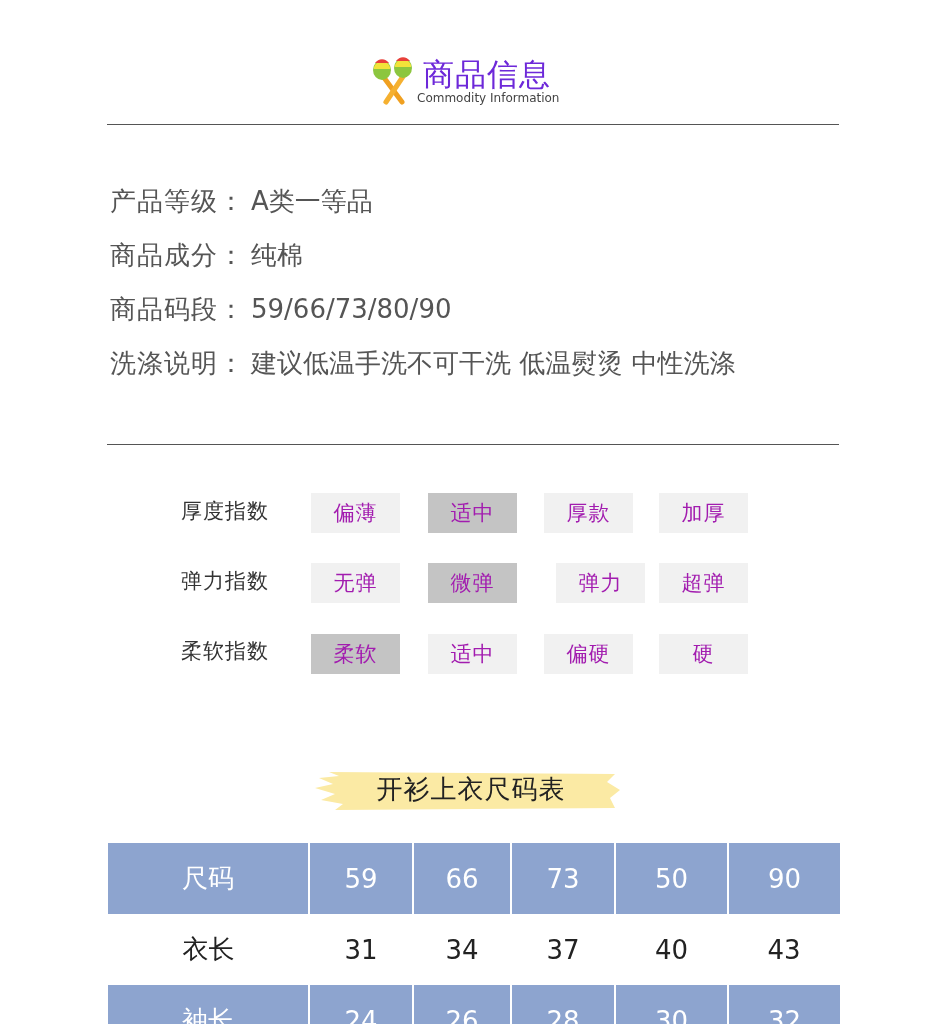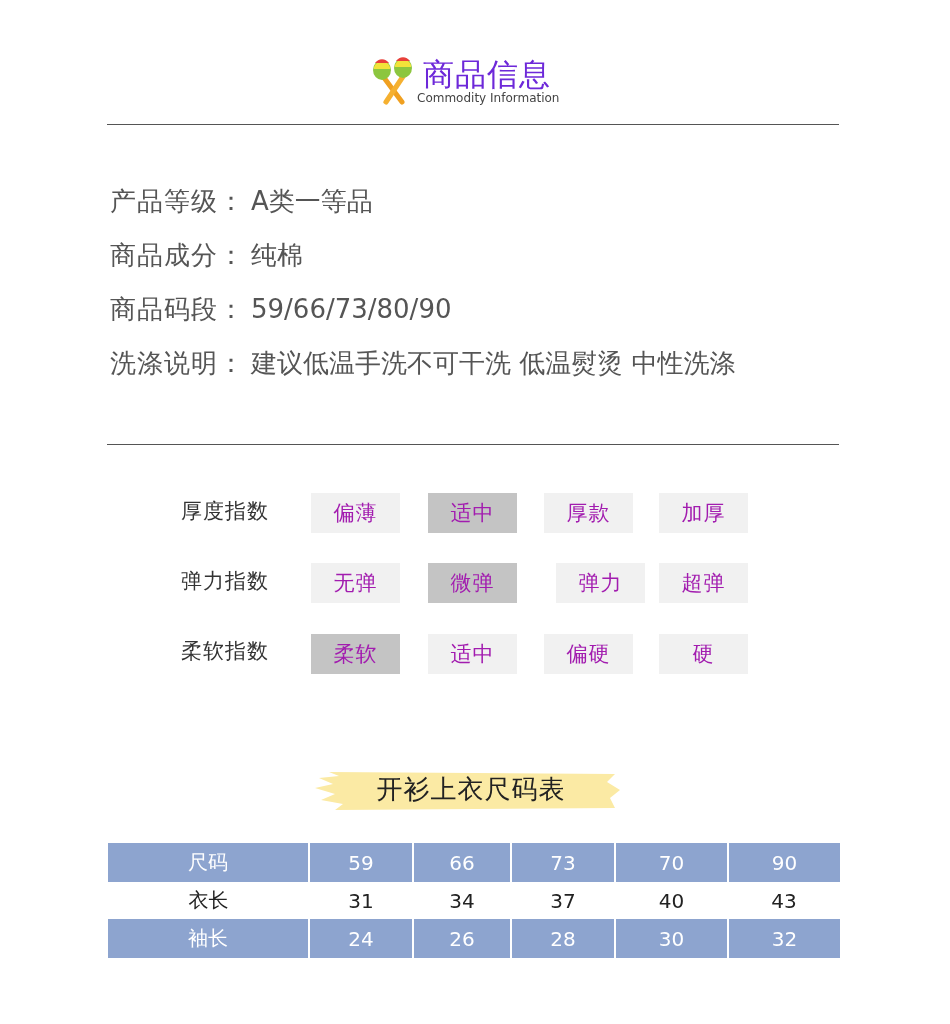--- a/index.html
+++ b/index.html
@@ -24,21 +24,21 @@
           display:flex; align-items:center; justify-content:center; letter-spacing:1px; }
   .chip.on { background:#c4c4c4; }
 
   
   .brush { left:315px; top:768px; width:305px; height:44px; }
   .tbl-title { left:315px; top:771px; width:312px; text-align:center; font-size:26px;
                color:#222; font-weight:normal; letter-spacing:1px; line-height:36px; }
 
   
   .tbl { left:108px; top:843px; width:732px; border-collapse:collapse; }
-  .tbl td { height:33px; padding:3px; text-align:center; font-size:20px; color:#222; }
+  .tbl td { height:33px; padding:18px; text-align:center; font-size:26px; color:#222; }
   .tbl tr.blue td { background:#8da4cf; color:#fff; border-left:2px solid #fff; }
   .tbl tr.blue td:first-child { border-left:none; }
   .tbl tr.white td { height:31px; }
 </style>
 </head>
 <body>
 
 <svg class="abs hdr-icon" viewBox="0 0 42 50">
   <line x1="10" y1="20" x2="30" y2="47" stroke="#f0a020" stroke-width="5" stroke-linecap="round"></line>
   <line x1="32" y1="20" x2="14" y2="47" stroke="#f5b030" stroke-width="5" stroke-linecap="round"></line>
@@ -98,21 +98,21 @@
       <col style="width:104px">
       <col style="width:113px">
       <col style="width:112px">
   </colgroup>
   <tbody>
       <tr class="blue">
     <td>尺码</td>
     <td>59</td>
     <td>66</td>
     <td>73</td>
-    <td>70</td>
+    <td>50</td>
     <td>90</td>
   </tr>
   <tr class="white">
     <td>衣长</td>
     <td>31</td>
     <td>34</td>
     <td>37</td>
     <td>40</td>
     <td>43</td>
   </tr>

